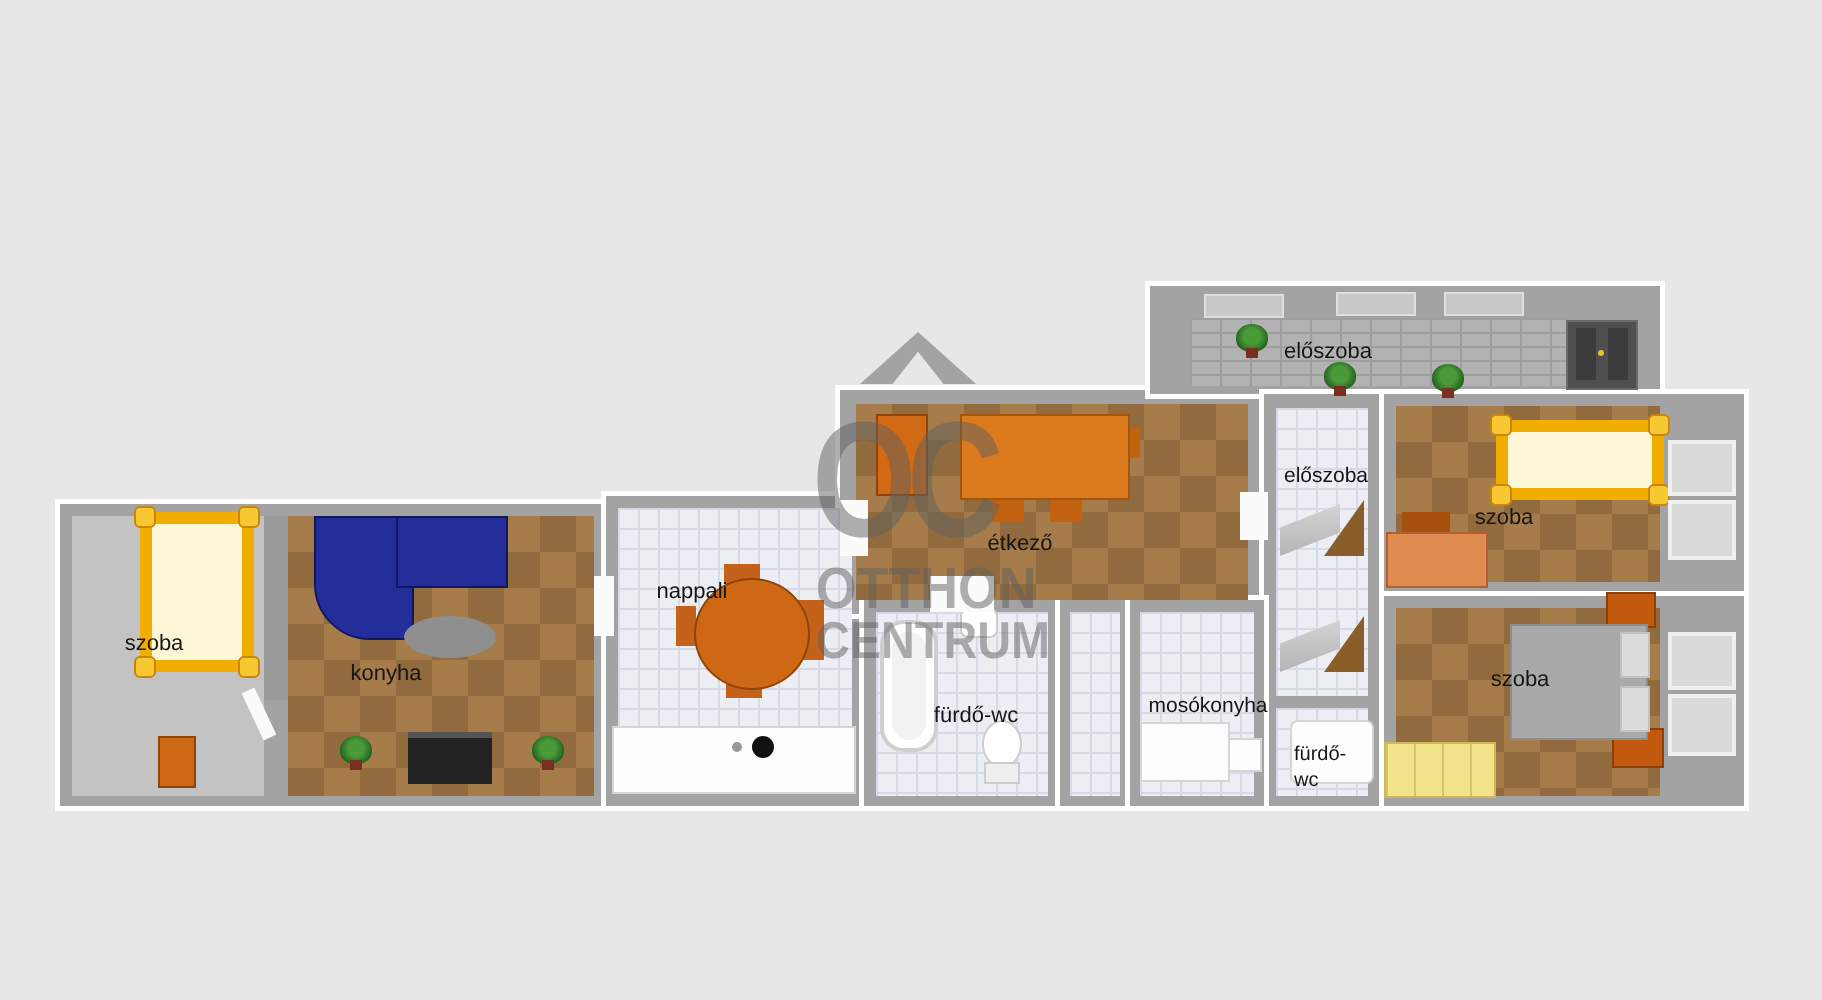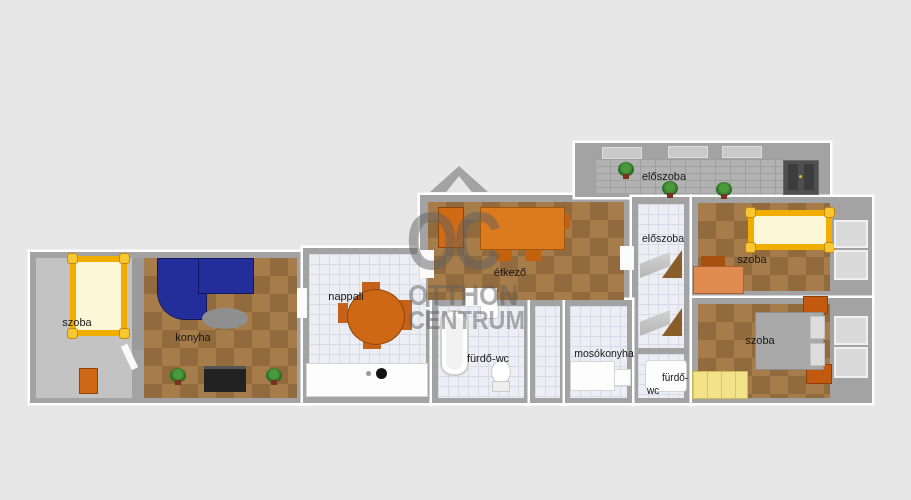--- a/index.html
+++ b/index.html
@@ -160,21 +160,21 @@
   <span class="room-label" style="left:77px;top:322px;">szoba</span>
   <span class="room-label" style="left:193px;top:337px;">konyha</span>
   <span class="room-label" style="left:346px;top:296px;">nappali</span>
   <span class="room-label" style="left:510px;top:272px;">étkező</span>
   <span class="room-label" style="left:488px;top:358px;">fürdő-wc</span>
   <span class="room-label" style="left:604px;top:353px;font-size:10.5px;">mosókonyha</span>
   <span class="room-label" style="left:663px;top:238px;font-size:10.5px;">előszoba</span>
   <span class="room-label" style="left:664px;top:176px;">előszoba</span>
   <span class="room-label" style="left:752px;top:259px;">szoba</span>
   <span class="room-label" style="left:760px;top:340px;">szoba</span>
-  <span class="room-label small" style="left:647px;top:372px;padding-left:15px;">fürdő-</span>
+  <span class="room-label small" style="left:647px;top:372px;">fürdő-</span>
   <span class="room-label small" style="left:647px;top:385px;">wc</span>
 
   <div class="watermark" style="left:430px;top:166px;width:58px;height:26px;background:var(--watermark,rgba(95,95,95,0.5));
               clip-path:polygon(0 100%,50% 0,100% 100%,72% 100%,50% 38%,28% 100%);"></div>
   <div class="watermark" style="left:406px;top:200px;font-size:82px;letter-spacing:-6px;transform:scaleX(0.82);transform-origin:left top;">OC</div>
   <div class="watermark" style="left:408px;top:281px;font-size:29px;transform:scaleX(0.9);transform-origin:left top;">OTTHON</div>
   <div class="watermark" style="left:408px;top:307px;font-size:26px;transform:scaleX(0.9);transform-origin:left top;">CENTRUM</div>
 
 </div>
 

